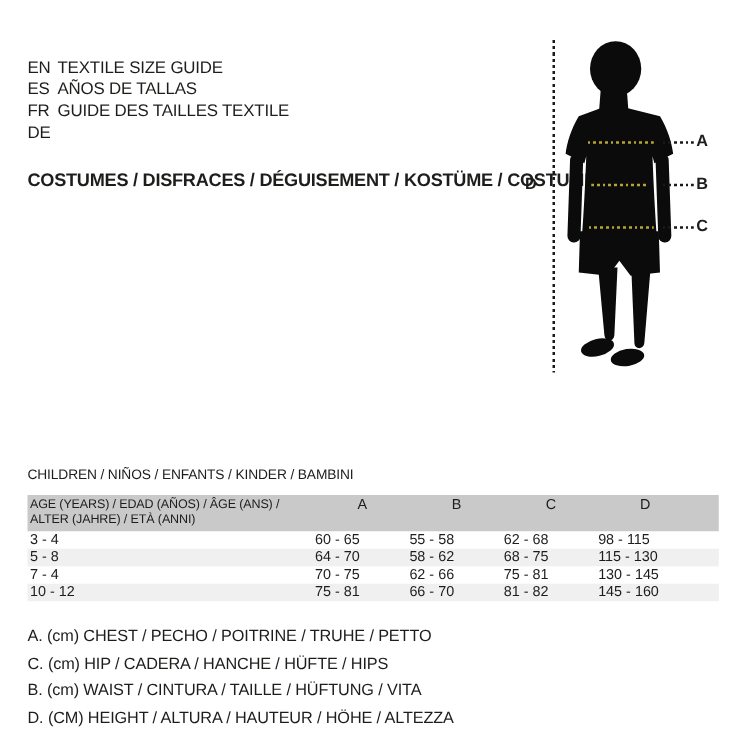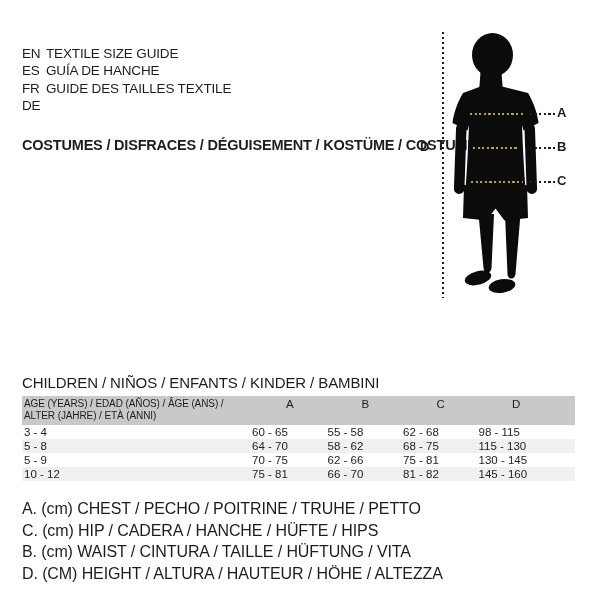--- a/index.html
+++ b/index.html
@@ -34,49 +34,49 @@
   .d-label, .measure-label { font-weight:bold; font-size:13px; line-height:14px; }
   .d-label { left:420px; top:140px; }
   .dots-h {
     height:2.4px;
     background-image:repeating-linear-gradient(90deg, currentColor 0 2.2px, transparent 2.2px 4.6px);
   }
   .dots-yellow { color:var(--measure-dot-yellow,#b3a433); }
   .dots-black  { color:var(--measure-dot-black,#1a1a1a); }
 
   
-  .children-title { left:22px; top:374px; font-size:15px; letter-spacing:-0.1px; }
+  .children-title { left:22px; top:374px; font-size:11px; letter-spacing:-0.1px; }
   .size-table { left:22px; top:396px; width:553px; }
   .thead {
     display:flex; height:29px; padding:2px 21px 0 2px;
     background:var(--table-header-bg,#c9c9c9);
   }
   .age-head { width:228px; font-size:10px; line-height:12.3px; letter-spacing:-0.1px; }
   .col-head { width:75.5px; text-align:center; font-size:11.5px; line-height:12.3px; }
   .trow { display:flex; height:14px; line-height:14px; font-size:11.5px; padding:0 21px 0 2px; }
   .trow:nth-child(even) { background:var(--table-stripe-bg,#f0f0f0); }
   .cell-age { width:228px; }
   .cell-v { width:75.5px; text-align:left; }
 
   
   .legend { left:22px; top:498px; }
-  .legend-item { font-size:16px; line-height:21.5px; letter-spacing:-0.1px; white-space:nowrap; }
+  .legend-item { font-size:13px; line-height:21.5px; letter-spacing:-0.1px; white-space:nowrap; }
 </style>
 </head>
 <body>
 
 <div class="abs lang-list" id="lang-list">
   <div class="lang-row">
     <span class="lang-code">EN</span>
     <span class="lang-label">TEXTILE SIZE GUIDE</span>
   </div>
 
   <div class="lang-row">
     <span class="lang-code">ES</span>
-    <span class="lang-label">GUÍA DE HANCHE</span>
+    <span class="lang-label">AÑOS DE TALLAS</span>
   </div>
 
   <div class="lang-row">
     <span class="lang-code">FR</span>
     <span class="lang-label">GUIDE DES TAILLES TEXTILE</span>
   </div>
 
   <div class="lang-row">
     <span class="lang-code">DE</span>
   </div>
@@ -152,21 +152,21 @@
 
   <div class="trow">
     <div class="cell-age">5 - 8</div>
     <div class="cell-v">64 - 70</div>
     <div class="cell-v">58 - 62</div>
     <div class="cell-v">68 - 75</div>
     <div class="cell-v">115 - 130</div>
   </div>
 
   <div class="trow">
-    <div class="cell-age">5 - 9</div>
+    <div class="cell-age">7 - 4</div>
     <div class="cell-v">70 - 75</div>
     <div class="cell-v">62 - 66</div>
     <div class="cell-v">75 - 81</div>
     <div class="cell-v">130 - 145</div>
   </div>
 
   <div class="trow">
     <div class="cell-age">10 - 12</div>
     <div class="cell-v">75 - 81</div>
     <div class="cell-v">66 - 70</div>

